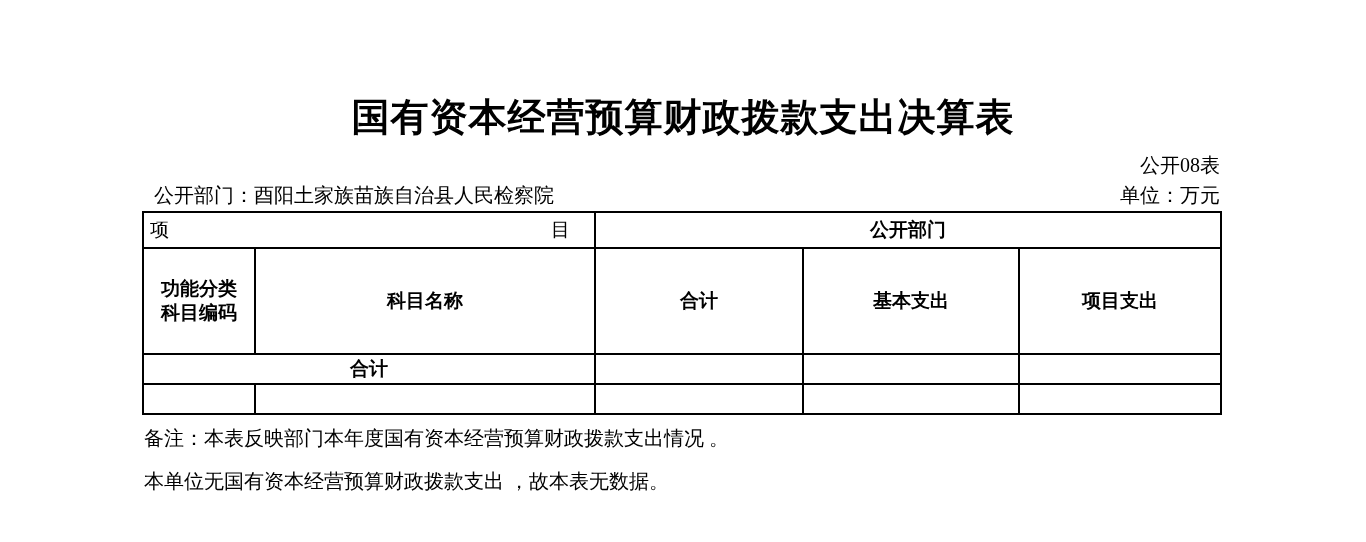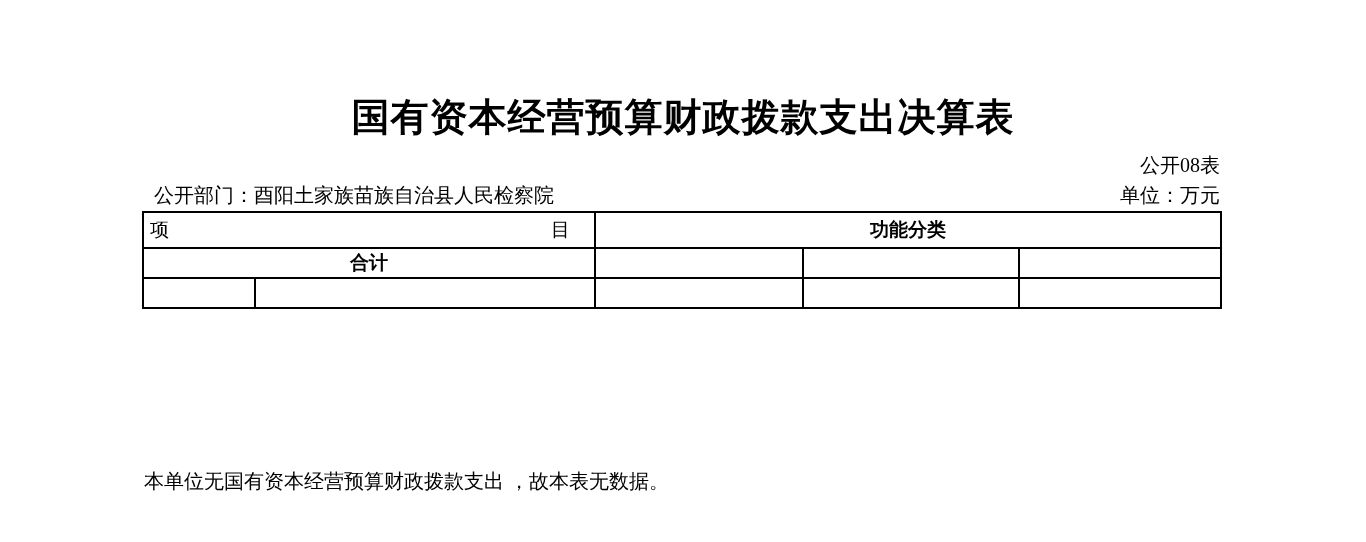--- a/index.html
+++ b/index.html
@@ -128,33 +128,46 @@
       <col style="width:208px">
       <col style="width:216px">
       <col style="width:202px">
     </colgroup>
     <tbody>
       <tr>
         <td class="cell-item-head" colspan="2">
           <span class="left-word">项</span>
           <span class="right-word">目</span>
         </td>
-        <td class="cell-cur-year" colspan="3">功能分类</td>
+        <td class="cell-cur-year" colspan="3">公开部门</td>
+      </tr>
+      <tr>
+        <td class="hdr">
+          <div class="two-line">
+            <span>功能分类</span>
+            <span>科目编码</span>
+          </div>
+        </td>
+        <td class="hdr">科目名称</td>
+        <td class="hdr">合计</td>
+        <td class="hdr">基本支出</td>
+        <td class="hdr">项目支出</td>
       </tr>
       <tr>
         <td class="row-total" colspan="2">合计</td>
         <td class="row-total"></td>
         <td class="row-total"></td>
         <td class="row-total"></td>
       </tr>
       <tr>
         <td class="row-blank"></td>
         <td class="row-blank"></td>
         <td class="row-blank"></td>
         <td class="row-blank"></td>
         <td class="row-blank"></td>
       </tr>
     </tbody>
   </table>
 
+  <div class="notes note1">备注：本表反映部门本年度国有资本经营预算财政拨款支出情况 。</div>
   <div class="notes note2">本单位无国有资本经营预算财政拨款支出 ，故本表无数据。</div>
 
 </div>
 
 </body></html>

